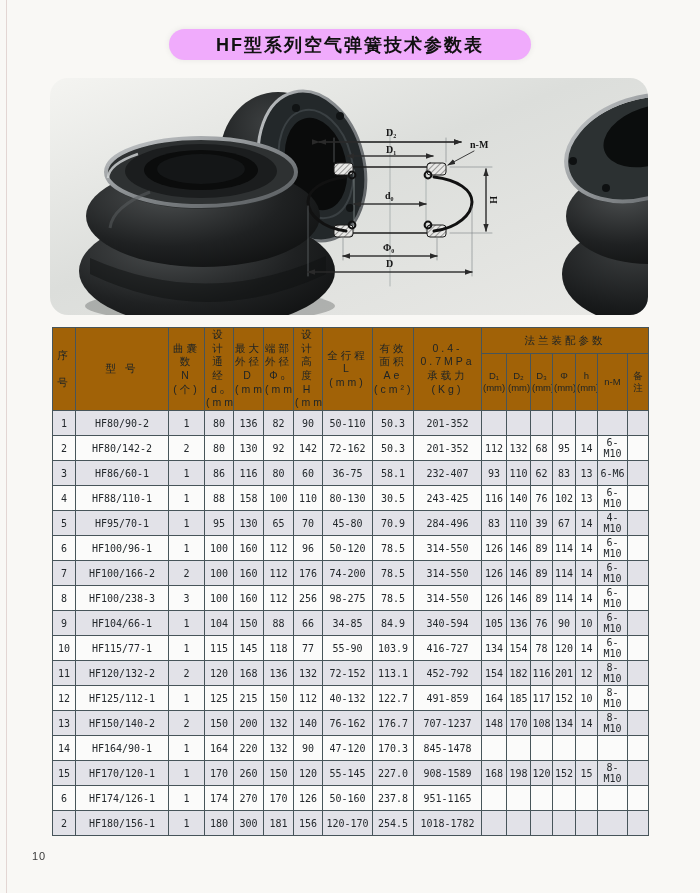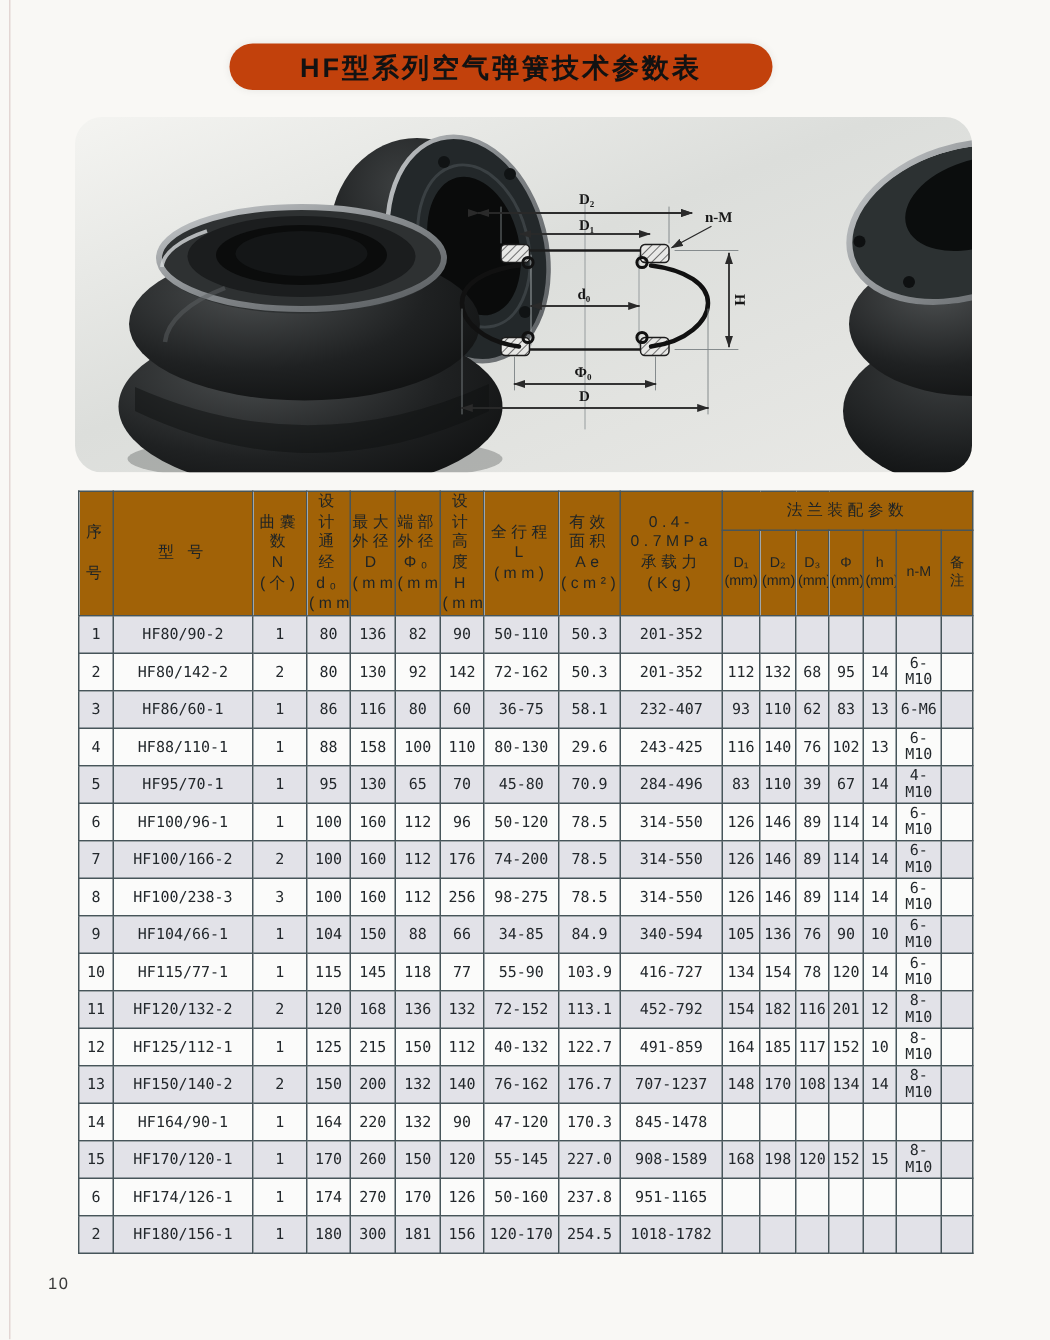--- a/index.html
+++ b/index.html
@@ -6,22 +6,22 @@
   html,body{width:700px;height:893px}
   body{
     position:relative;
     background:#f9f8f5;
     font-family:"Liberation Sans","DejaVu Sans",sans-serif;
     color:#26292b;
     overflow:hidden;
   }
   .scan-edge{position:absolute;left:6px;top:0;width:1px;height:100%;background:#e3d6d3}
   .title-pill{
-    position:absolute;left:153px;top:29px;width:362px;height:31px;
-    background:#c2410c;border-radius:16px;
+    position:absolute;left:169px;top:29px;width:362px;height:31px;
+    background:#f0abfc;border-radius:16px;
     display:flex;align-items:center;justify-content:center;
     font-size:18px;font-weight:bold;letter-spacing:2px;color:#121212;
     box-shadow:0 0 6px rgba(0,0,0,0.08);
   }
   .photo-panel{
     position:absolute;left:50px;top:78px;width:598px;height:237px;
     border-radius:18px;overflow:hidden;
   }
   .params-table{
     position:absolute;left:52px;top:327px;width:596px;
@@ -297,21 +297,21 @@
       </tr>
       <tr>
         <td>4</td>
         <td>HF88/110-1</td>
         <td>1</td>
         <td>88</td>
         <td>158</td>
         <td>100</td>
         <td>110</td>
         <td>80-130</td>
-        <td>29.6</td>
+        <td>30.5</td>
         <td>243-425</td>
         <td>116</td>
         <td>140</td>
         <td>76</td>
         <td>102</td>
         <td>13</td>
         <td>6-M10</td>
         <td></td>
       </tr>
       <tr class="shade">

